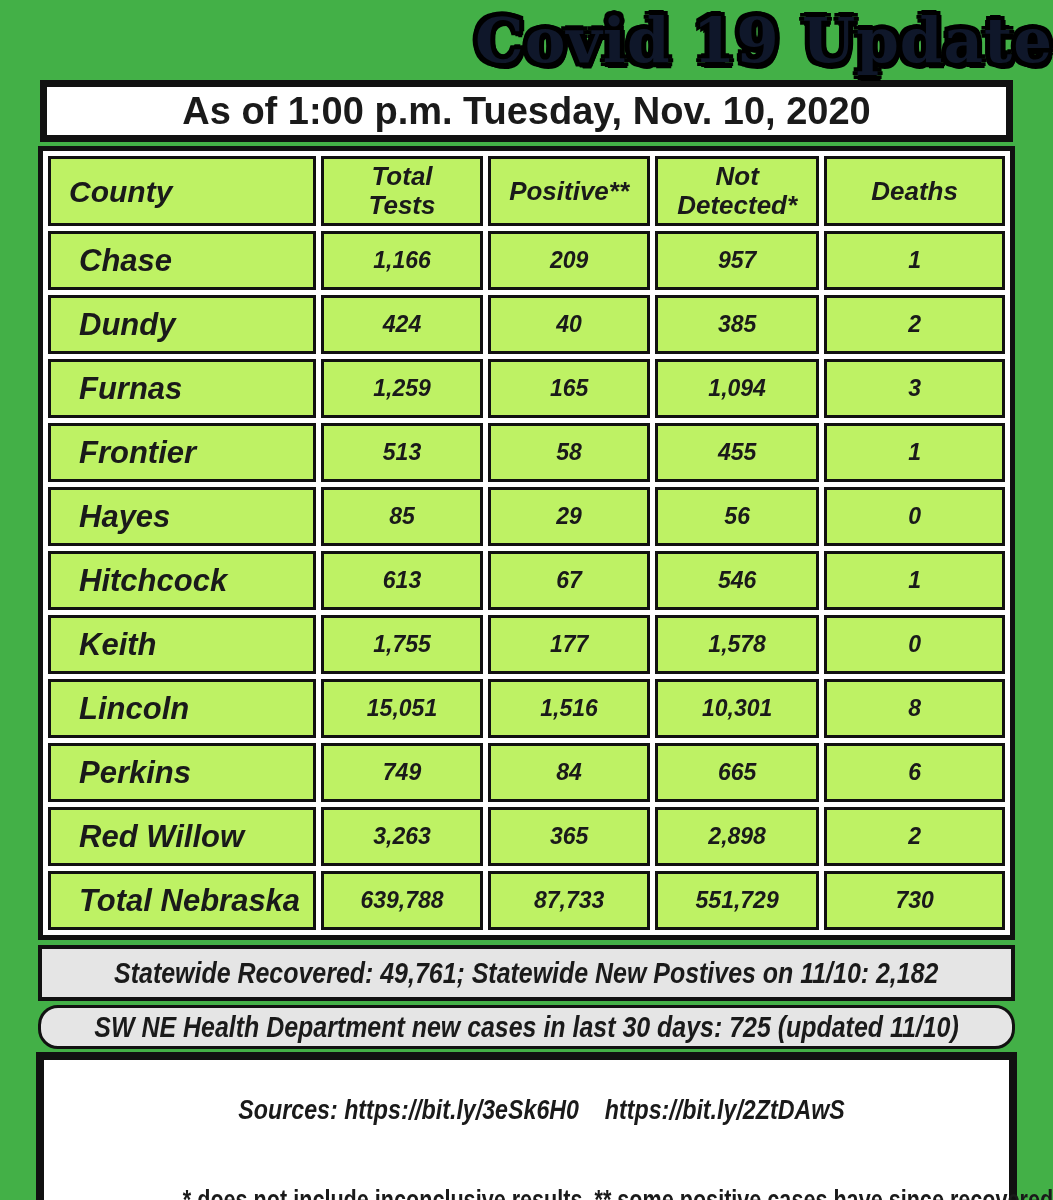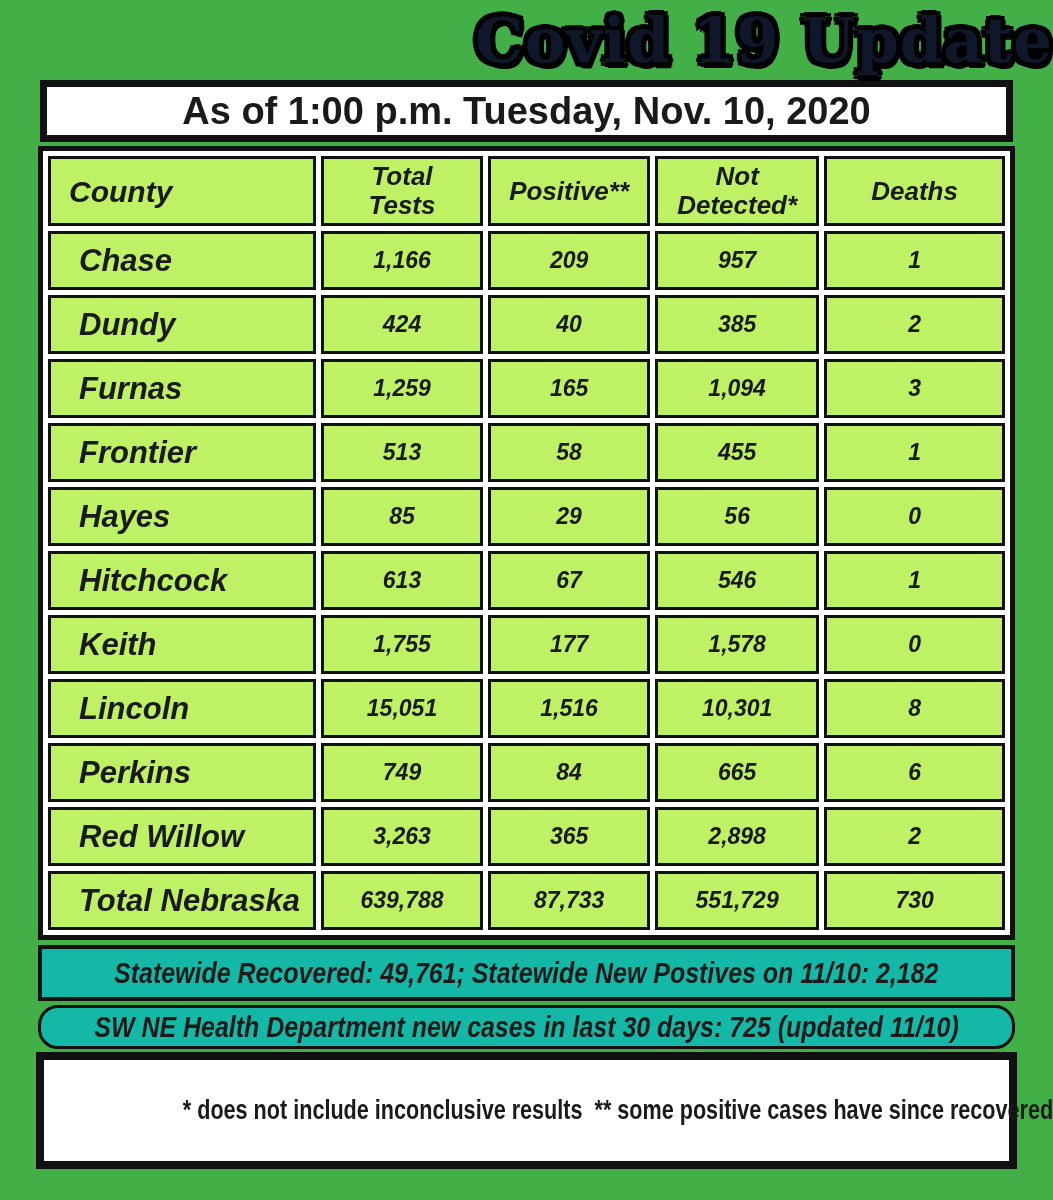--- a/index.html
+++ b/index.html
@@ -69,21 +69,21 @@
   }
   th.county,td.county{
     text-align:left;
     padding-left:18px;
   }
   th.county{font-size:30px;}
   td.county{font-size:31px;padding-left:28px;}
   .strip{
     box-sizing:border-box;
     margin:5px 38px 0;
-    background:#14b8a6;
+    background:#e5e5e5;
     border:4px solid #111111;
     display:flex;align-items:center;justify-content:center;
     font-weight:bold;
     font-style:italic;
     font-size:29px;
   }
   .strip.statewide{height:56px;}
   .strip.swne{height:44px;border-width:3px;margin-top:4px;border-radius:20px;}
   .condense{
     display:inline-block;
@@ -221,17 +221,20 @@
 
 <div class="strip statewide">
   <span class="condense">Statewide Recovered: 49,761; Statewide New Postives on 11/10: 2,182</span>
 </div>
 
 <div class="strip swne">
   <span class="condense">SW NE Health Department new cases in last 30 days: 725 (updated 11/10)</span>
 </div>
 
 <div class="footer-box">
+  <div class="footer-line sources">
+    <span class="condense">Sources: https://bit.ly/3eSk6H0    https://bit.ly/2ZtDAwS</span>
+  </div>
   <div class="footer-line">
     <span class="condense tight">* does not include inconclusive results  ** some positive cases have since recovered</span>
   </div>
 
 </div>
 
 </body></html>

